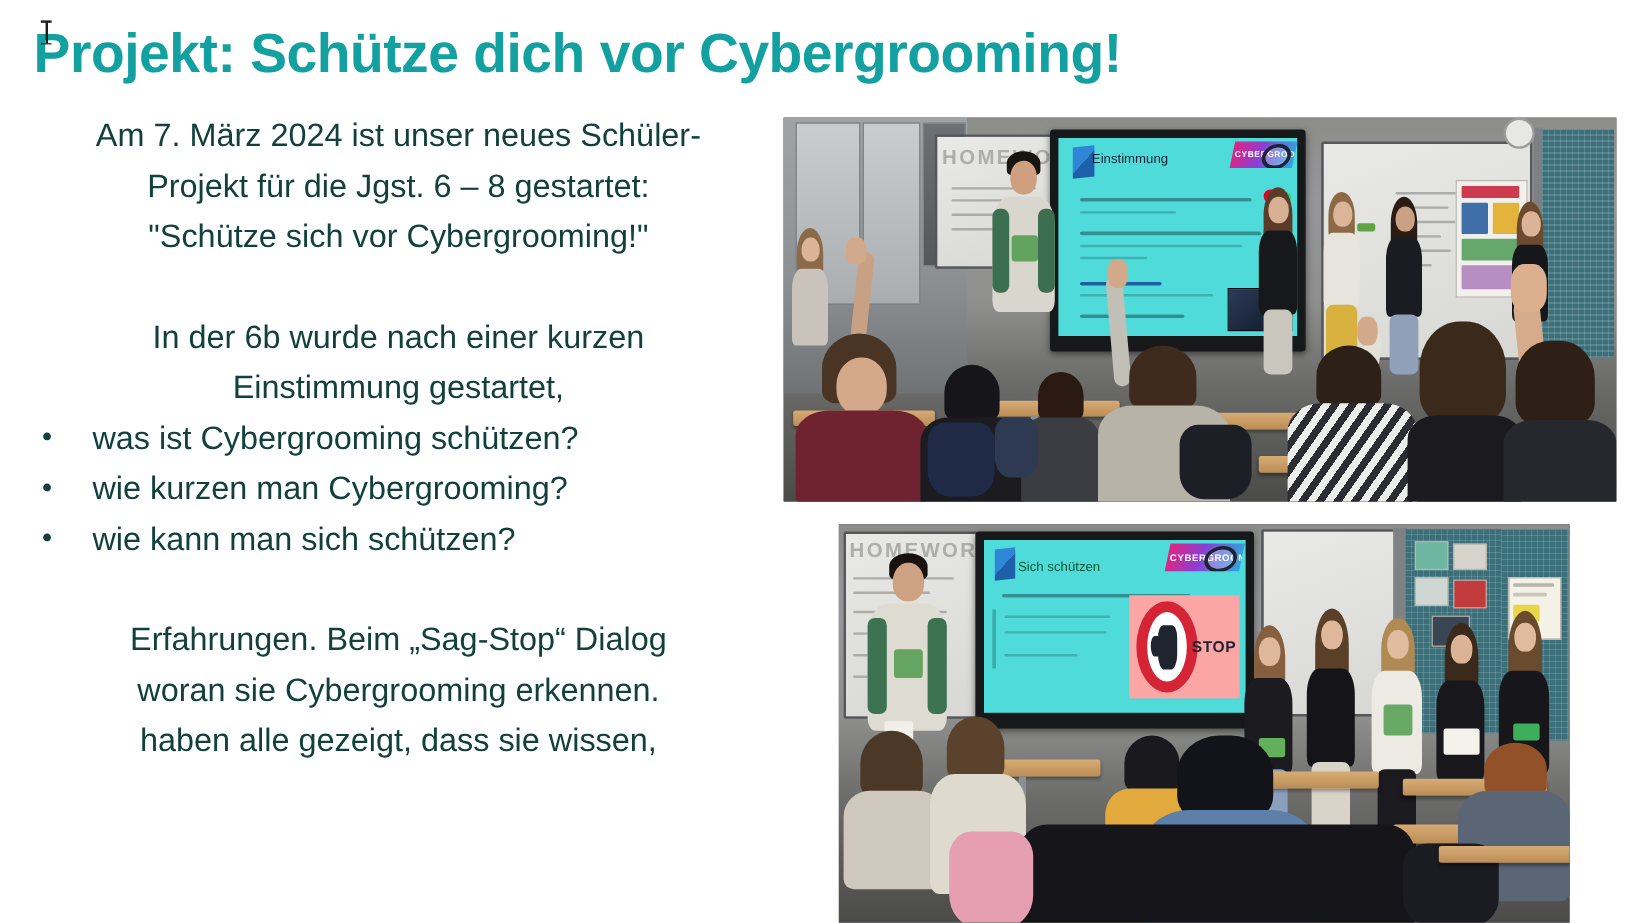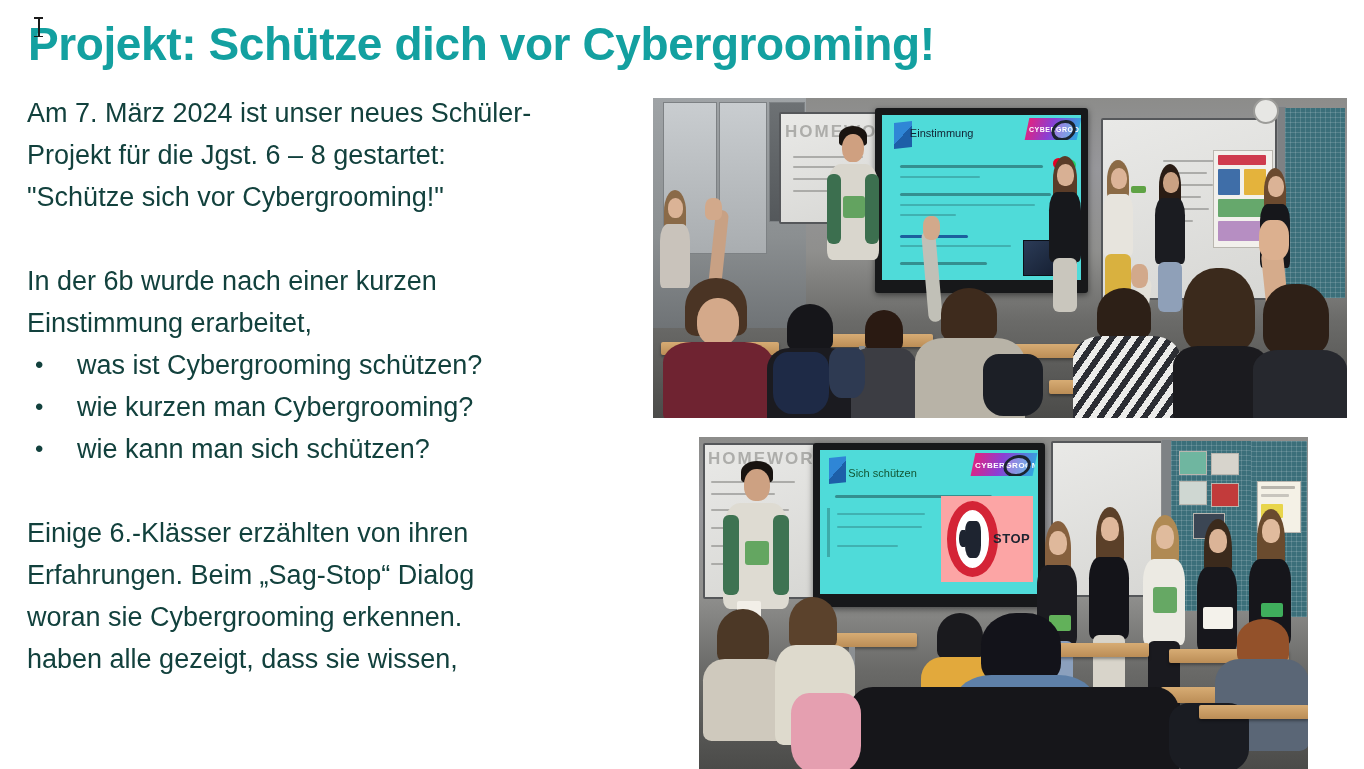--- a/index.html
+++ b/index.html
@@ -39,21 +39,21 @@
   
   .textcol {
     position: absolute;
     left: 27px;
     top: 92px;
     width: 610px;
     color: #12413d;
     font-size: 27px;
     line-height: 42px;
   }
-  .para { margin: 0 0 0 0; }
+  .para { margin: 0 0 0 0; text-align: center; }
   .para .line { display: block; white-space: nowrap; }
   .spacer { height: 42px; }
 
   ul.bullets {
     list-style: none;
     margin: 0;
     padding: 0;
   }
   ul.bullets li {
     position: relative;
@@ -344,42 +344,41 @@
     <div class="para">
       <span class="line">Am 7. März 2024 ist unser neues Schüler-</span>
       <span class="line">Projekt für die Jgst. 6 – 8 gestartet:</span>
       <span class="line">"Schütze sich vor Cybergrooming!"</span>
     </div>
 
     <div class="spacer"></div>
 
     <div class="para">
       <span class="line">In der 6b wurde nach einer kurzen</span>
-      <span class="line">Einstimmung erarbeitet,</span>
+      <span class="line">Einstimmung gestartet,</span>
     </div>
 
     <ul class="bullets">
       <li>
         <span class="dot">•</span>
         <span>was ist Cybergrooming schützen?</span>
       </li>
       <li>
         <span class="dot">•</span>
         <span>wie kurzen man Cybergrooming?</span>
       </li>
       <li>
         <span class="dot">•</span>
         <span>wie kann man sich schützen?</span>
       </li>
     </ul>
 
     <div class="spacer"></div>
 
     <div class="para">
-      <span class="line">Einige 6.-Klässer erzählten von ihren</span>
       <span class="line">Erfahrungen. Beim „Sag-Stop“ Dialog</span>
       <span class="line">woran sie Cybergrooming erkennen.</span>
       <span class="line">haben alle gezeigt, dass sie wissen,</span>
     </div>
   </div>
 
   <div class="photo photo-top">
     <div class="room"></div>
 
     <div class="wall-left"></div>

